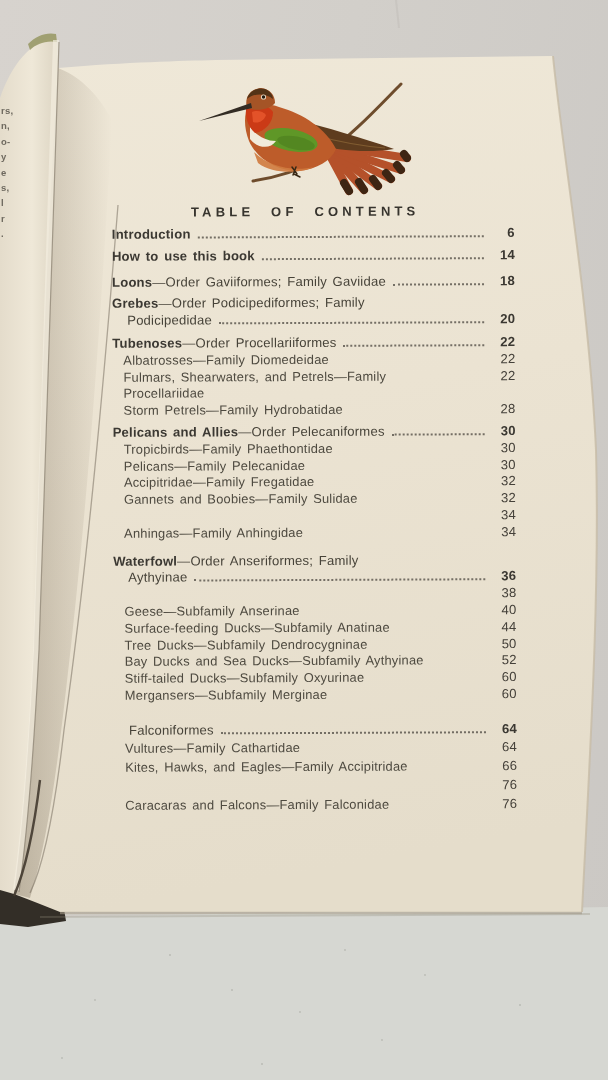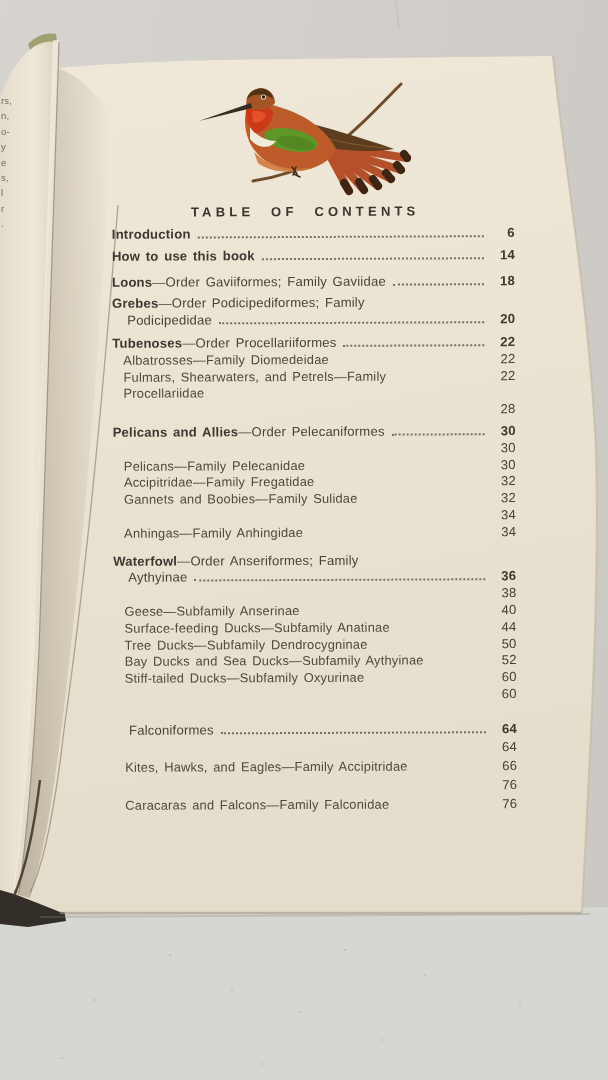--- a/index.html
+++ b/index.html
@@ -1,22 +1,22 @@
 <!DOCTYPE html>
 <html><head>
 <meta charset="utf-8">
 <style>
   html,body{margin:0;padding:0;background:#c9c6c1;}
   .scene{position:relative;width:608px;height:1080px;overflow:hidden;
          background:linear-gradient(100deg,#d7d3ce 0%,#d2cfca 45%,#cbc8c4 100%);
          font-family:"Liberation Sans",sans-serif;}
   svg.backdrop{position:absolute;left:0;top:0;}
   
-  .fragments{position:absolute;left:1px;top:93px;width:18px;font-size:9.5px;
-             line-height:15.4px;color:#6e695f;letter-spacing:.2px;}
+  .fragments{position:absolute;left:1px;top:103px;width:18px;font-size:9.5px;
+             line-height:15.4px;color:#6e695f;letter-spacing:.2px;font-weight:bold;}
   
   .toc{position:absolute;left:97px;top:204px;width:419px;color:#474339;
        transform:rotate(-0.25deg);}
   .toc-heading{text-align:center;font-size:13px;font-weight:bold;letter-spacing:4.2px;
                word-spacing:9px;color:#37342e;margin:0 0 7px 0;}
   .row{display:flex;align-items:baseline;font-size:13.1px;line-height:16.8px;
        letter-spacing:.2px;word-spacing:1.8px;}
   .row .txt{white-space:pre-wrap;}
   .bd{font-weight:bold;color:#3b3832;}
   .row.main{padding-left:16px;}
@@ -184,29 +184,31 @@
         <span class="txt"><b class="bd"></b><span>Albatrosses—Family Diomedeidae</span></span>
         <span class="lead"></span>
         <span class="pg">22</span>
       </div>
     <div class="row sub noleader">
         <span class="txt"><b class="bd"></b><span>Fulmars, Shearwaters, and Petrels—Family Procellariidae</span></span>
         <span class="lead"></span>
         <span class="pg">22</span>
       </div>
     <div class="row sub noleader">
+        <span class="txt"><b class="bd"></b><span>Storm Petrels—Family Hydrobatidae</span></span>
         <span class="lead"></span>
         <span class="pg">28</span>
       </div>
     <div class="row main mt5">
         <span class="txt"><b class="bd">Pelicans and Allies</b><span>—Order Pelecaniformes</span></span>
         <span class="lead"></span>
         <span class="pg bd">30</span>
       </div>
     <div class="row sub noleader">
+        <span class="txt"><b class="bd"></b><span>Tropicbirds—Family Phaethontidae</span></span>
         <span class="lead"></span>
         <span class="pg">30</span>
       </div>
     <div class="row sub noleader">
         <span class="txt"><b class="bd"></b><span>Pelicans—Family Pelecanidae</span></span>
         <span class="lead"></span>
         <span class="pg">30</span>
       </div>
     <div class="row sub noleader">
         <span class="txt"><b class="bd"></b><span>Accipitridae—Family Fregatidae</span></span>
@@ -261,34 +263,35 @@
         <span class="txt"><b class="bd"></b><span>Bay Ducks and Sea Ducks—Subfamily Aythyinae</span></span>
         <span class="lead"></span>
         <span class="pg">52</span>
       </div>
     <div class="row sub noleader">
         <span class="txt"><b class="bd"></b><span>Stiff-tailed Ducks—Subfamily Oxyurinae</span></span>
         <span class="lead"></span>
         <span class="pg">60</span>
       </div>
     <div class="row sub noleader">
+        <span class="txt"><b class="bd"></b><span>Mergansers—Subfamily Merginae</span></span>
         <span class="lead"></span>
         <span class="pg">60</span>
       </div>
     <div class="row main mt14 noleader">
         <span class="lead"></span>
         <span class="pg"></span>
       </div>
     <div class="row cont lg">
         <span class="txt"><b class="bd"></b><span>Falconiformes</span></span>
         <span class="lead"></span>
         <span class="pg bd">64</span>
       </div>
     <div class="row sub noleader lg">
-        <span class="txt"><b class="bd"></b></span>
+        <span class="txt"><b class="bd"></b><span>Vultures—Family Cathartidae</span></span>
         <span class="lead"></span>
         <span class="pg">64</span>
       </div>
     <div class="row sub noleader lg">
         <span class="txt"><b class="bd"></b><span>Kites, Hawks, and Eagles—Family Accipitridae</span></span>
         <span class="lead"></span>
         <span class="pg">66</span>
       </div>
     <div class="row sub noleader lg">
         <span class="txt"><b class="bd"></b></span>

